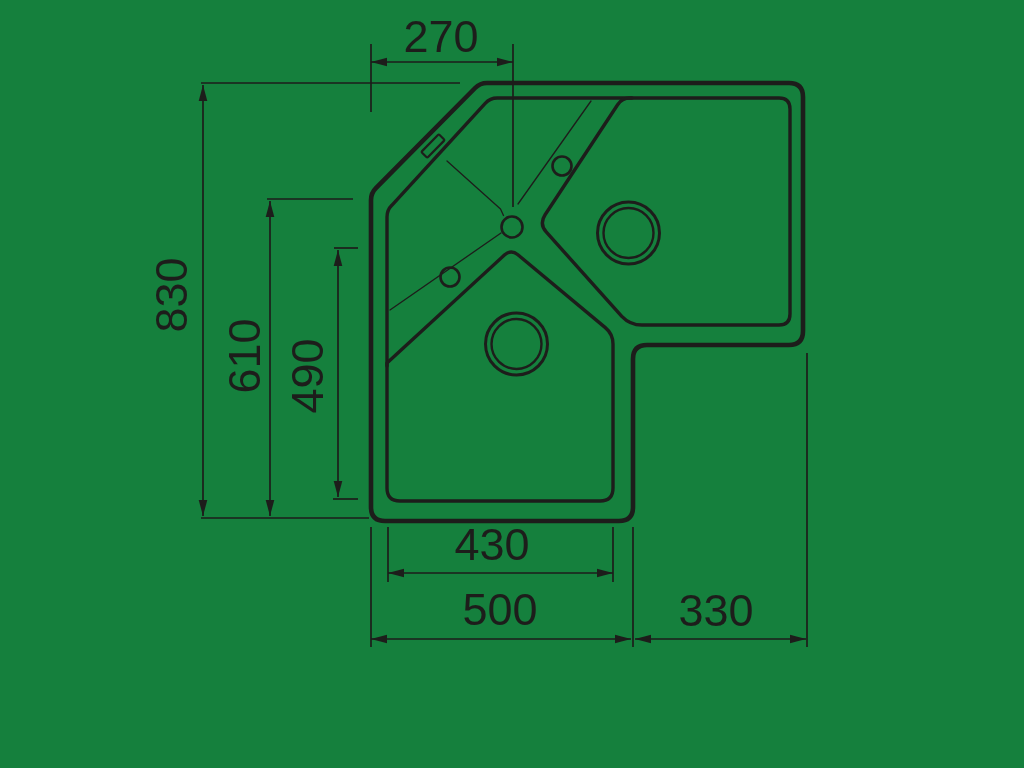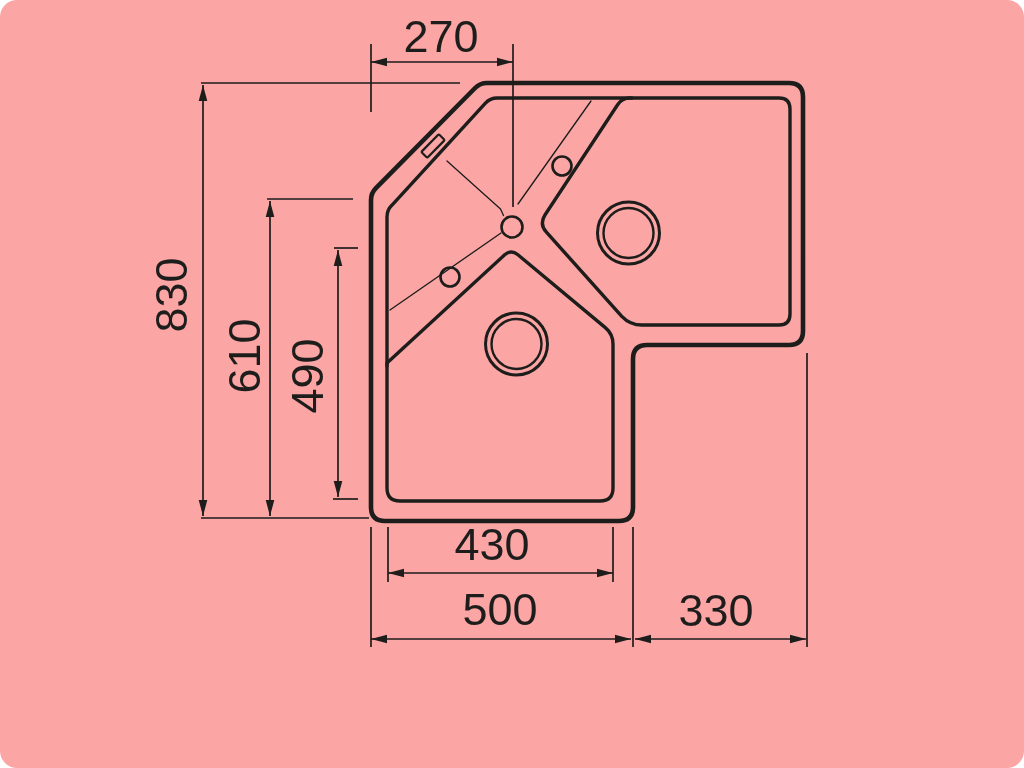--- a/index.html
+++ b/index.html
@@ -1,20 +1,19 @@
 <!DOCTYPE html>
 <html><head>
 <meta charset="utf-8">
 <style>
   html, body { margin: 0; padding: 0; background: #ffffff; }
   .page {
-    width: 1024px; height: 768px; background: #fca5a5;
+    width: 1024px; height: 768px; background: #15803d;
     position: relative; overflow: hidden;
     font-family: "Liberation Sans", sans-serif;
-    border-radius: 17px;
   }
   svg text {
     font-family: "Liberation Sans", sans-serif;
     font-size: 45px;
     fill: #1d1d1b;
   }
   .thick  { stroke: #1d1d1b; stroke-width: 4.6; fill: none; stroke-linejoin: round; stroke-linecap: round; }
   .medium { stroke: #1d1d1b; stroke-width: 3.4; fill: none; stroke-linejoin: round; stroke-linecap: round; }
   .hole   { stroke: #1d1d1b; stroke-width: 2.6; fill: none; }
   .drain-outer { stroke: #1d1d1b; stroke-width: 3;   fill: none; }

